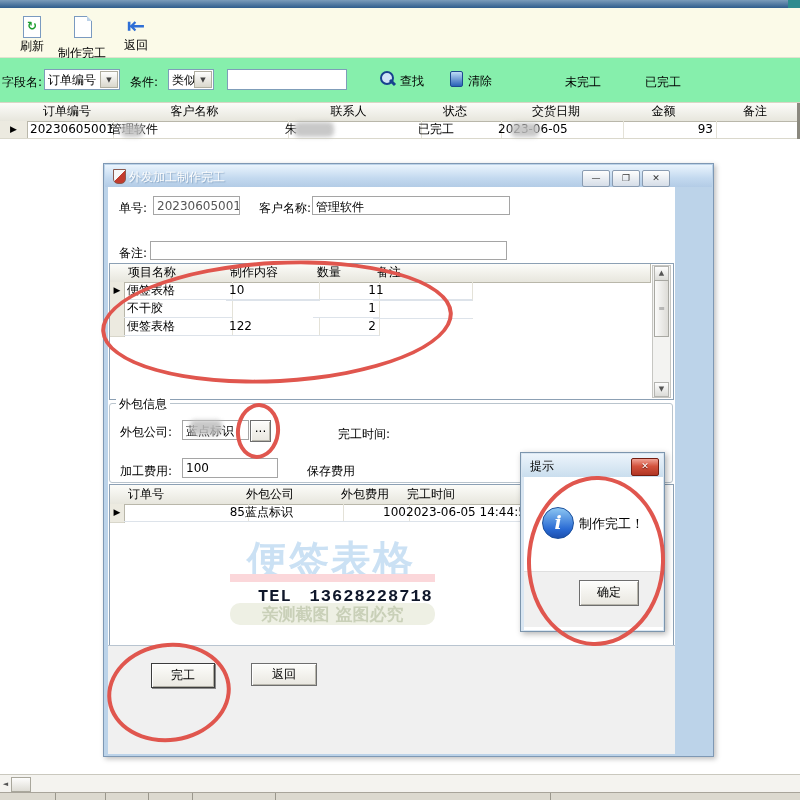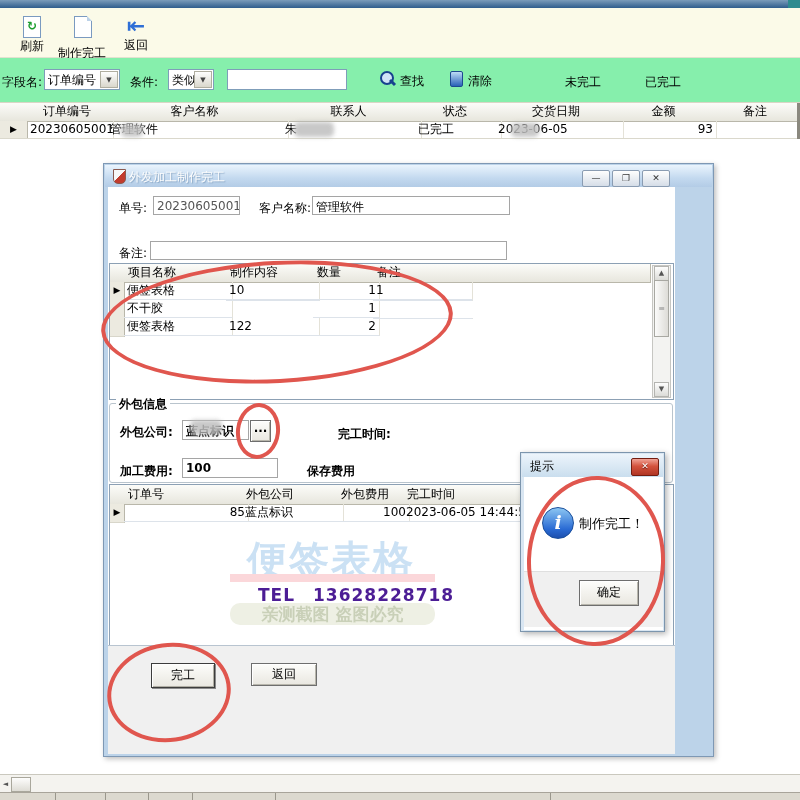--- a/index.html
+++ b/index.html
@@ -36,34 +36,34 @@
   .dlg-title{position:absolute;left:1px;top:1px;right:1px;height:22px;
              background:linear-gradient(#eaf4fd,#c3d9ef 60%,#b3cce6);}
   .dlg-title-text{position:absolute;left:24px;top:4px;color:#fdfdfd;text-shadow:1px 1px 1px #89a6c4;}
   .shield{position:absolute;left:8px;top:4px;width:11px;height:13px;border-radius:0 0 5px 5px;
           background:linear-gradient(135deg,#f7f7f7 46%,#c23b2e 46%);border:1px solid #8a5a50;}
   .capbtn{position:absolute;top:5px;width:26px;height:15px;background:linear-gradient(#fefefe,#d5dde7);
           border:1px solid #8a9cb2;border-radius:2px;text-align:center;font-size:9px;line-height:14px;color:#333;}
   .dlg-client{position:absolute;left:4px;top:23px;width:567px;height:567px;background:#fff;}
   .flabel{position:absolute;white-space:nowrap;}
   .panel{position:absolute;background:#fff;border:1px solid #8ca0b4;}
-  .fieldset{position:absolute;border:1px solid #b9c4cd;border-radius:3px;font-weight:bold;}
+  .fieldset{position:absolute;border:1px solid #b9c4cd;border-radius:3px;}
   .legend{position:absolute;top:-8px;left:6px;background:#fff;padding:0 3px;}
   .btn3d{position:absolute;background:linear-gradient(#fdfdfb,#e9e7e0);border:1px solid #6e6e6e;
          box-shadow:inset 1px 1px 0 #fff, inset -1px -1px 0 #b8b6ac;text-align:center;}
   .btn-default{border:1px solid #3c3c3c;box-shadow:1px 1px 0 #8a8a8a, inset 1px 1px 0 #fff, inset -1px -1px 0 #b0aea4;}
   .vscroll{position:absolute;background:#f3f3f1;border:1px solid #c6c6c2;}
   .varrow{position:absolute;left:1px;right:1px;height:13px;background:linear-gradient(#fdfdfd,#dcdcd8);
           border:1px solid #b4b4b0;font-size:7px;color:#555;text-align:center;line-height:12px;}
   .vthumb{position:absolute;left:1px;right:1px;background:linear-gradient(90deg,#fbfbfa,#dddcd7);border:1px solid #a8a8a2;
           text-align:center;color:#888;font-size:8px;}
   
   .wm-brand{position:absolute;color:#cbe1f4;font-size:40px;font-weight:bold;letter-spacing:2px;white-space:nowrap;}
   .wm-bar{position:absolute;background:#fbd7da;}
-  .wm-tel{position:absolute;color:#4c1d95;font-size:17px;font-weight:bold;letter-spacing:1px;white-space:nowrap;}
+  .wm-tel{position:absolute;color:#0f172a;font-size:17px;font-weight:bold;letter-spacing:1px;white-space:nowrap;font-family:Liberation Mono, monospace;}
   .wm-warn{position:absolute;background:#eef0e4;color:#c9d0b8;font-size:17px;font-weight:bold;text-align:center;line-height:22px;white-space:nowrap;}
   
   .msgbox{left:520px;top:452px;width:145px;height:180px;background:#d9e6f2;border:1px solid #7c95ad;box-shadow:2px 2px 6px rgba(0,0,0,.3);}
   .msg-title{position:absolute;left:1px;top:1px;right:1px;height:23px;background:linear-gradient(#ecf4fb,#cadeee);}
   .msg-close{position:absolute;right:4px;top:4px;width:26px;height:16px;border-radius:2px;
              background:linear-gradient(#f0a396,#d4523d 45%,#b03524);border:1px solid #731d10;
              color:#fff;font-size:9px;font-weight:bold;text-align:center;line-height:15px;text-shadow:0 1px 1px #5c140a;}
   .msg-body{position:absolute;left:3px;top:24px;width:139px;height:153px;background:#fff;}
   .msg-footer{position:absolute;left:0;bottom:3px;width:139px;height:55px;background:#f0f0f0;border-top:1px solid #dfdfdf;}
   .info-ic{position:absolute;width:30px;height:30px;border-radius:50%;background:linear-gradient(#8cc6f2,#2a6bd4 70%,#1c4fae);

